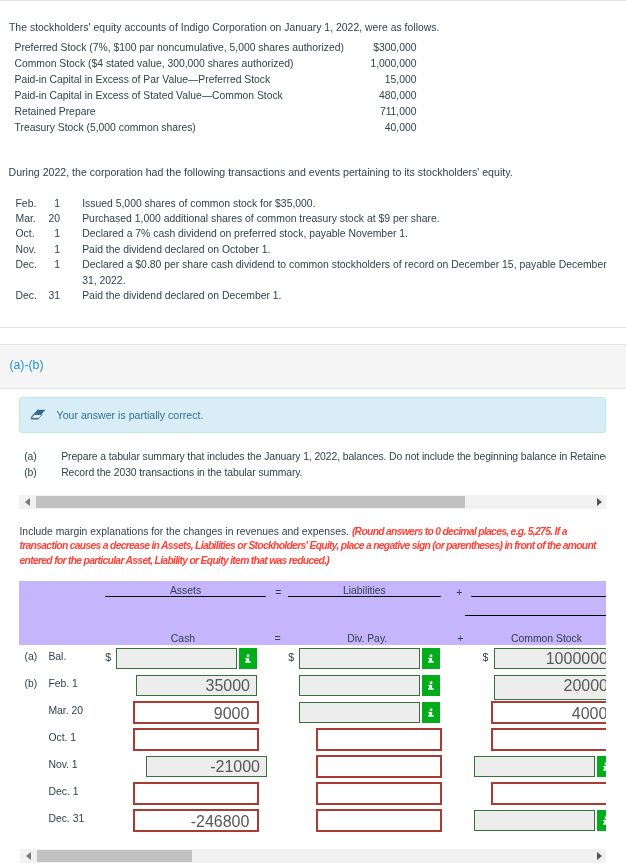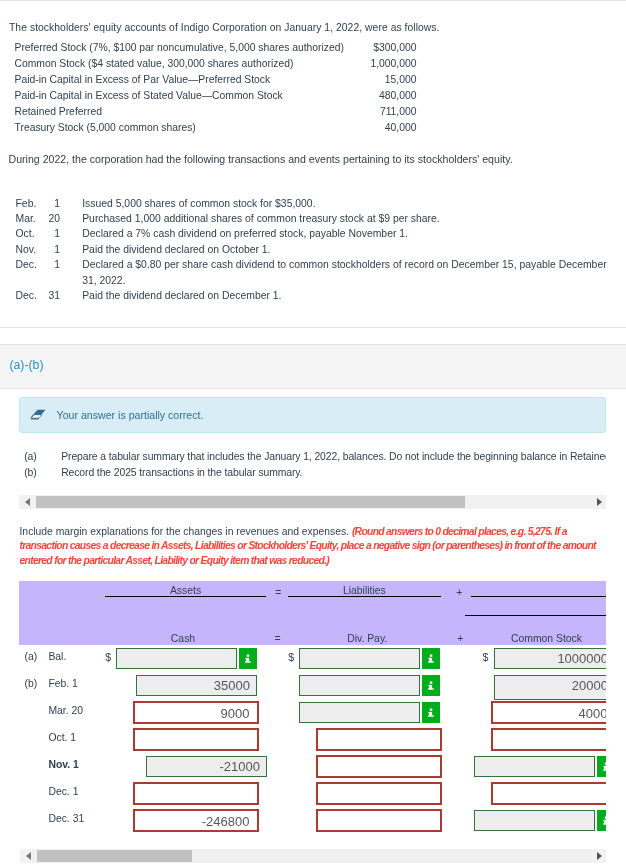--- a/index.html
+++ b/index.html
@@ -8,21 +8,21 @@
   .page{width:626px;height:864px;position:relative;overflow:hidden;}
 
   
   .topline{position:absolute;left:0;top:0;width:626px;height:1px;background:#e3e3e3;}
   .intro{position:absolute;left:9px;top:13.5px;font-size:10.35px;letter-spacing:0.005em;margin-top:8px;}
   .eqlist{position:absolute;left:14.5px;top:40px;font-size:10.35px;}
   .eqrow{height:16px;line-height:16px;position:relative;}
   .eqrow .lbl{position:absolute;left:0;top:0;white-space:nowrap;}
   .eqrow .amt{position:absolute;left:274px;width:128px;text-align:right;}
 
-  .during{position:absolute;left:8.5px;top:153px;font-size:10.6px;}
+  .during{position:absolute;left:8.5px;top:166px;font-size:10.6px;}
   .txlist{position:absolute;left:15.5px;top:195.5px;font-size:10.4px;width:592px;}
   .txrow{position:relative;min-height:15.4px;line-height:15.4px;}
   .txrow .mo{position:absolute;left:0;top:0;}
   .txrow .dy{position:absolute;left:30px;top:0;width:14.5px;text-align:right;}
   .txrow .desc{margin-left:66.7px;display:block;width:525px;}
 
   .div1{position:absolute;left:0;top:327px;width:626px;height:1px;background:#e3e3e3;}
   .ab-band{position:absolute;left:0;top:343.5px;width:626px;height:43px;background:#f5f5f5;
            border-top:1px solid #e3e3e3;border-bottom:1px solid #e3e3e3;}
   .ab-label{position:absolute;left:9.4px;top:358.3px;font-size:12.3px;color:#1f8fd4;}
@@ -58,21 +58,21 @@
   .sheet{position:absolute;left:0;top:581.2px;width:606.2px;height:257px;overflow:hidden;}
   .hdrband{background:#c4b5fd;height:63.4px;position:relative;margin-left:19.2px;width:587px;}
   .hdrband .grp{position:absolute;font-size:10.4px;text-align:center;line-height:10px;}
   .hdrband .rule{position:absolute;height:1.3px;background:#000;}
   .hdrband .op{position:absolute;font-size:10.4px;text-align:center;width:10px;}
   .hdrband .sub{position:absolute;font-size:10.4px;text-align:center;}
   .rowarea{position:relative;background:#fff;}
   .srow{position:relative;height:27.05px;}
   .srow .tag{position:absolute;font-size:10.4px;}
   .srow .dollar{position:absolute;font-size:10.6px;}
-  .inp{position:absolute;height:21px;box-sizing:border-box;font-size:13px;
+  .inp{position:absolute;height:21px;box-sizing:border-box;font-size:16px;
        text-align:right;padding:0 5.5px 0 2px;line-height:20.6px;color:#575757;}
   .inp.ok{border:1.3px solid #36703b;background:#ededee;}
   .inp.bad{border:2.3px solid #a93b32;background:#fff;padding-right:7.5px;}
   .ibadge{position:absolute;width:18px;height:21px;background:#02ac1b;
           color:#fff;font-size:0;text-align:center;overflow:hidden;}
   .ibadge svg{width:18px;height:21px;display:block;}
 </style>
 </head>
 <body>
 
@@ -92,21 +92,21 @@
       </div>
       <div class="eqrow">
         <span class="lbl">Paid-in Capital in Excess of Par Value—Preferred Stock</span>
         <span class="amt">15,000</span>
       </div>
       <div class="eqrow">
         <span class="lbl">Paid-in Capital in Excess of Stated Value—Common Stock</span>
         <span class="amt">480,000</span>
       </div>
       <div class="eqrow">
-        <span class="lbl">Retained Preferred</span>
+        <span class="lbl">Retained Prepare</span>
         <span class="amt">711,000</span>
       </div>
       <div class="eqrow">
         <span class="lbl">Treasury Stock (5,000 common shares)</span>
         <span class="amt">40,000</span>
       </div>
     </div>
 
   <div class="during">During 2022, the corporation had the following transactions and events pertaining to its stockholders' equity.</div>
 
@@ -156,21 +156,21 @@
     <span class="msg">Your answer is partially correct.</span>
   </div>
 
   <div class="instr" id="instr">
       <div class="r">
         <span class="k">(a)</span>
         <span class="t">Prepare a tabular summary that includes the January 1, 2022, balances. Do not include the beginning balance in Retained</span>
       </div>
       <div class="r">
         <span class="k">(b)</span>
-        <span class="t">Record the 2025 transactions in the tabular summary.</span>
+        <span class="t">Record the 2030 transactions in the tabular summary.</span>
       </div>
     </div>
 
   <div class="hsb" id="hsb1" style="left:18.8px;top:494.7px;width:587.4px;">
     <div class="arrow">
         <div class="tri tri-l"></div>
       </div>
     <div class="track">
       <div class="thumb" style="left:0;width:429.5px"></div>
     </div>
@@ -257,21 +257,21 @@
           </div>
           <div class="inp bad" style="left: 491.1px; top: 2px; width: 125.8px; height: 23px; line-height: 21.5px;">4000</div>
         </div>
         <div class="srow">
           <span class="tag" style="left: 48.4px; top: 6.6px;">Oct. 1</span>
           <div class="inp bad" style="left: 133.1px; top: 2px; width: 125.8px; height: 23px; line-height: 21.5px;"></div>
           <div class="inp bad" style="left: 316.1px; top: 2px; width: 125.8px; height: 23px; line-height: 21.5px;"></div>
           <div class="inp bad" style="left: 491.1px; top: 2px; width: 125.8px; height: 23px; line-height: 21.5px;"></div>
         </div>
         <div class="srow">
-          <span class="tag" style="left: 48.4px; top: 6.6px; font-weight: bold;">Nov. 1</span>
+          <span class="tag" style="left: 48.4px; top: 6.6px;">Nov. 1</span>
           <div class="inp ok" style="left: 135.5px; top: 3px; width: 121px; height: 21px; line-height: 20.6px; margin-left: 10px;">-21000</div>
           <div class="inp bad" style="left: 316.1px; top: 2px; width: 125.8px; height: 23px; line-height: 21.5px;"></div>
           <div class="inp ok" style="left: 474.2px; top: 3px; width: 121px; height: 21px; line-height: 20.6px;"></div>
           <div class="ibadge" aria-label="i" style="left: 596.5px; top: 3px;">
             <svg viewBox="0 0 18 21">
               <rect x="7.8" y="6.5" width="2.5" height="2.3" fill="#fff"></rect>
               <rect x="7.2" y="9.9" width="2.9" height="4.1" fill="#fff"></rect>
               <rect x="6.4" y="9.9" width="1.4" height="1.3" fill="#fff"></rect>
               <rect x="6.1" y="13.3" width="5.6" height="1.4" fill="#fff"></rect>
             </svg>

